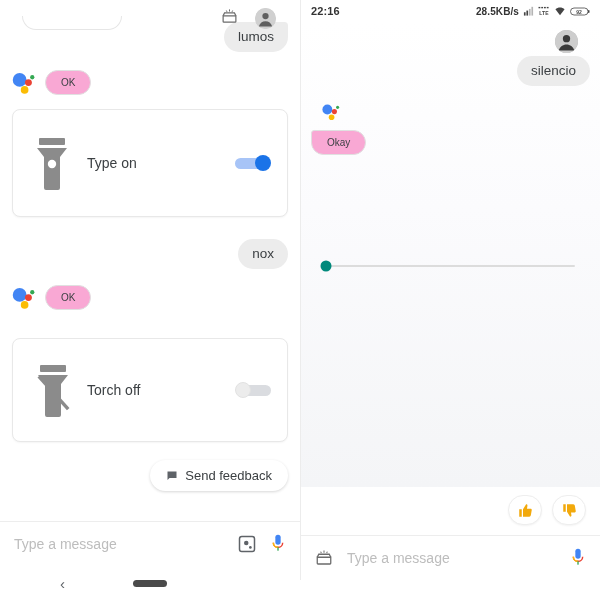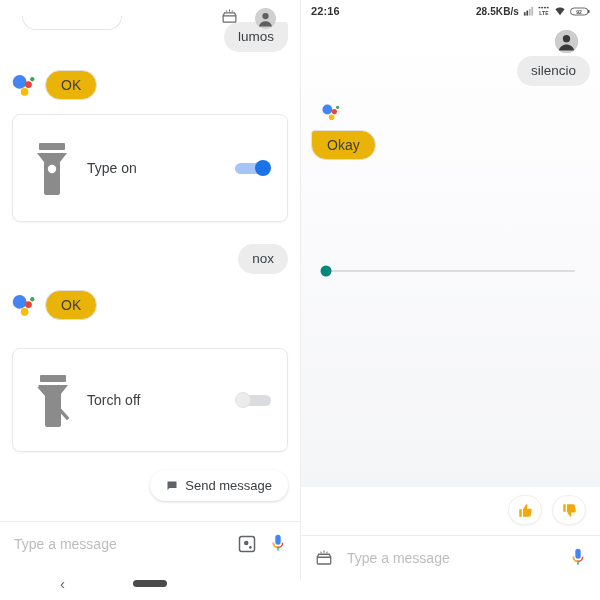--- a/index.html
+++ b/index.html
@@ -82,24 +82,24 @@
     width: 21px; height: 21px; border-radius: 50%;
     background: #bdbdbd; display: block;
     overflow: hidden; position: relative;
   }
 
   
   .row-asst { display: flex; align-items: center; gap: 7px; }
   .asst-dots { width: 26px; height: 24px; flex: 0 0 26px; }
   .asst-chip {
     border: 1px solid #e0e0e0;
-    background: #eab308;
+    background: #f9a8d4;
     border-radius: 16px;
     padding: 6px 15px;
-    font-size: 14px;
+    font-size: 10px;
     color: #3c4043;
   }
   .asst-chip-tail { border-radius: 4px 16px 16px 16px; }
 
   
   .card {
     background: #fff;
     border: 1px solid #e8e8e8;
     border-radius: 8px;
     box-shadow: 0 1px 2px rgba(0,0,0,.045);
@@ -275,21 +275,21 @@
               <span class="knob"></span>
           </span>
         </div>
       </div>
 
       <div class="feedback-row" style="margin-top:18px;">
         <span class="feedback-btn">
           <svg width="12" height="12" viewBox="0 0 24 24" fill="#5f6368">
             <path d="M3 3h18v13H7l-4 4V3z"></path>
           </svg>
-          <span>Send message</span>
+          <span>Send feedback</span>
         </span>
       </div>
     </div>
 
     <div class="inputbar">
       <span class="ph">Type a message</span>
       <span class="ico">
         <svg width="18" height="18" viewBox="0 0 24 24" fill="none" stroke="#5f6368" stroke-width="2">
           <rect x="2" y="2" width="20" height="20" rx="3"></rect>
           <circle cx="11" cy="10.5" r="3" fill="#5f6368" stroke="none"></circle>

